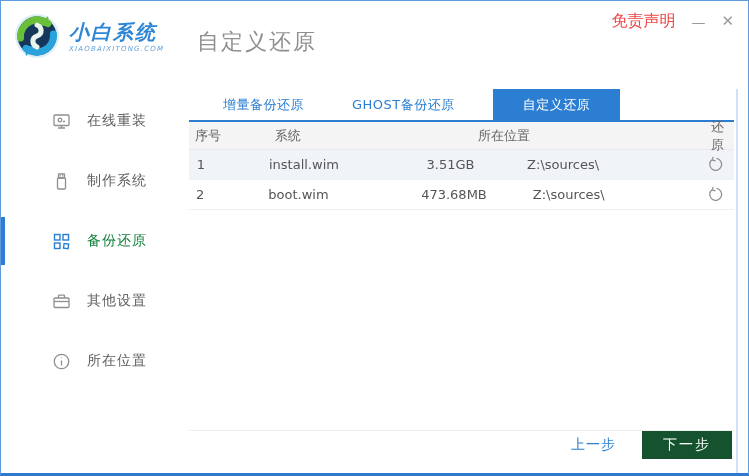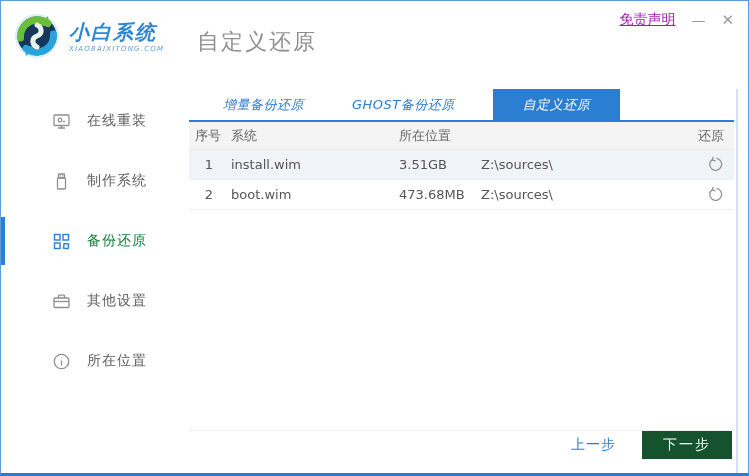--- a/index.html
+++ b/index.html
@@ -14,44 +14,44 @@
   }
 
   
   .header { position:absolute; top:0; left:0; right:0; height:78px; background:#fff; }
   .logo { position:absolute; left:12px; top:11px; display:flex; align-items:center;font-style:italic; }
   .logo-txt { margin-left:8px; }
   .brand { font-size:20px; font-weight:bold; color:#2f86d5; letter-spacing:2px; line-height:24px; }
   .domain { font-size:7px; color:#5f9fd6; letter-spacing:1.2px; margin-top:1px; }
   .page-title { position:absolute; left:196px; top:26px; font-size:22px; font-weight:normal; color:#8f8f8f; letter-spacing:2px; }
   .win-controls { position:absolute; top:10px; right:14px; display:flex; align-items:center; gap:16px; }
-  .disclaimer { font-size:14px; color:#a21caf; text-decoration:underline; cursor:pointer; }
+  .disclaimer { font-size:16px; color:#ef4444; cursor:pointer; }
   .win-min { font-size:14px; color:#9a9a9a; cursor:pointer; line-height:14px; }
   .win-close { font-size:15px; color:#9a9a9a; cursor:pointer; line-height:15px; }
 
   
   .sidebar { position:absolute; top:78px; left:0; width:180px; bottom:0; padding-top:12px; background:#fff; }
   .side-item { position:relative; height:60px; display:flex; align-items:center; padding-left:50px; cursor:pointer; }
   .side-item .s-ico { width:20px; height:20px; margin-right:16px; display:flex; align-items:center; justify-content:center; }
   .side-item .s-label { font-size:14px; color:#606060; letter-spacing:1px; }
   .side-item.active .s-label { color:#15803d; }
   .side-item.active::before {
     content:""; position:absolute; left:0; top:6px; bottom:6px; width:4px; background:#2b7ed2;
   }
   .s-ico svg { stroke:#8f8f8f; }
   .side-item.active .s-ico svg { stroke:#2b7ed2; }
 
   
   .main { position:absolute; left:188px; top:88px; right:14px; bottom:0; }
-  .tabs { display:flex; align-items:stretch; height:33px; border-bottom:2px solid #2b7ed2; padding-left:10px;font-style:italic; }
+  .tabs { display:flex; align-items:stretch; height:33px; border-bottom:2px solid #2b7ed2; padding-left:10px; }
   .tab { display:flex; align-items:center; padding:0 24px; font-size:13px; color:#2b7ed2; cursor:pointer; letter-spacing:0.5px; }
   .tab.active { background:#2b7ed2; color:#fff; margin-left:14px; padding:0 30px; }
 
   .table { width:100%; }
-  .trow { display:flex; align-items:center; height:30px; font-size:13px; color:#555; border-bottom:1px solid #f0f0f0; }
+  .trow { display:flex; align-items:center; height:30px; font-size:13px; color:#555; border-bottom:1px solid #f0f0f0;gap:46px; }
   .trow.thead { height:28px; background:#f4f4f5; color:#666; border-bottom:1px solid #e9e9e9; }
   .trow.alt { background:#f0f3f7; }
   .c-index { width:42px; padding-left:6px; }
   .trow:not(.thead) .c-index { text-align:right; padding-right:18px; padding-left:0; }
   .c-system { width:168px; }
   .c-size { width:82px; }
   .c-location { width:200px; }
   .c-restore { flex:1; display:flex; justify-content:flex-end; padding-right:10px; }
   .restore-btn { width:18px; height:18px; display:flex; align-items:center; justify-content:center; cursor:pointer; }
 

